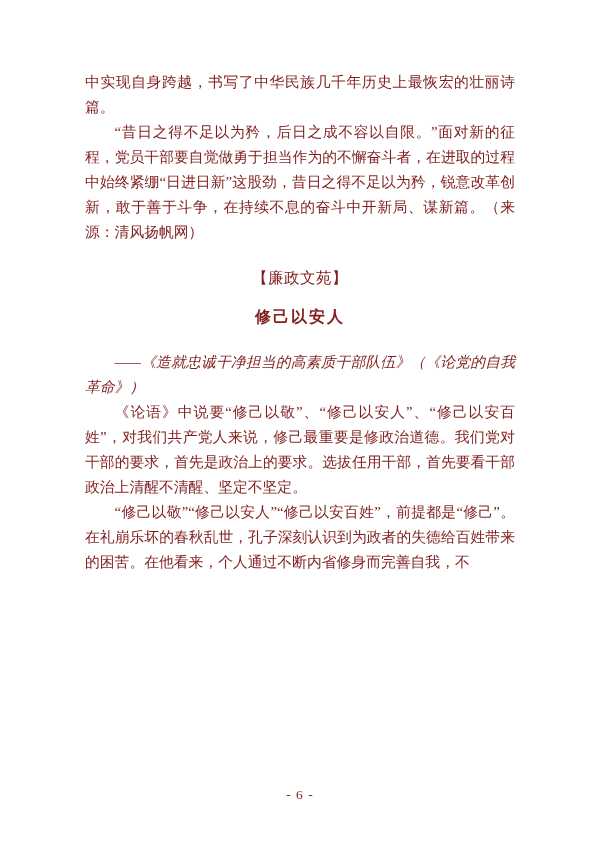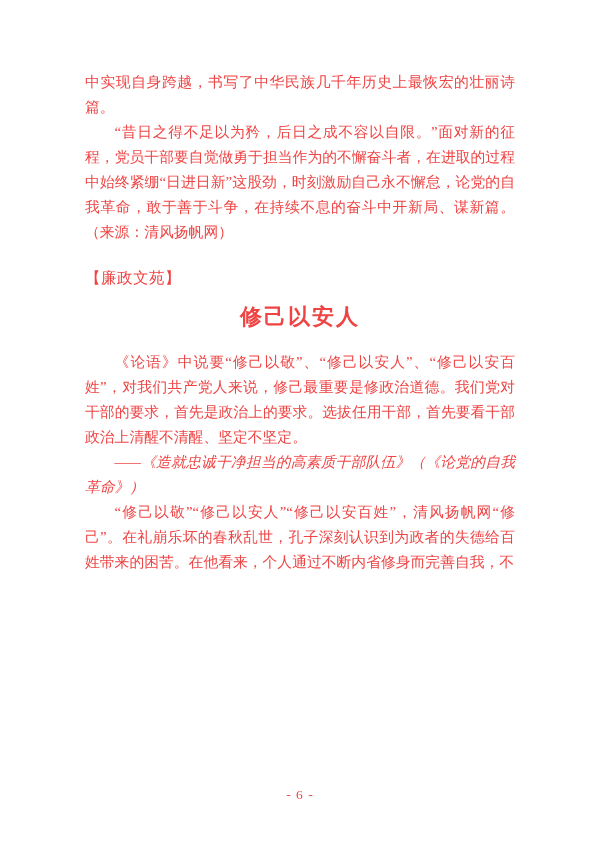--- a/index.html
+++ b/index.html
@@ -5,21 +5,21 @@
   html, body {
     margin: 0;
     padding: 0;
     background: #ffffff;
   }
   .page {
     position: relative;
     width: 600px;
     height: 849px;
     background: #ffffff;
-    color: #ef4444;
+    color: #7f1d1d;
     font-family: "Liberation Serif", serif;
     overflow: hidden;
   }
   .content {
     position: absolute;
     left: 85px;
     top: 70px;
     width: 430px;
   }
   .para {
@@ -33,26 +33,26 @@
     overflow-wrap: anywhere;
   }
   .para.no-indent {
     text-indent: 0;
   }
   .section-header {
     margin: 20px 0 0 0;
     font-size: 15.5px;
     line-height: 25px;
     text-indent: 0;
-    text-align: left;
+    text-align: center;
     letter-spacing: 0.5px;
   }
   .article-title {
     margin: 14px 0 20px 0;
-    font-size: 22px;
+    font-size: 16px;
     line-height: 26px;
     font-weight: bold;
     font-family: "Liberation Sans", sans-serif;
     text-align: center;
     text-indent: 0;
     letter-spacing: 2px;
   }
   .attribution {
     font-style: italic;
   }
@@ -66,21 +66,21 @@
     line-height: 18px;
     letter-spacing: 1px;
   }
 </style>
 </head>
 <body>
 
 <div class="page">
   <div class="content">
     <p class="para no-indent">中实现自身跨越，书写了中华民族几千年历史上最恢宏的壮丽诗篇。</p>
-    <p class="para">“昔日之得不足以为矜，后日之成不容以自限。”面对新的征程，党员干部要自觉做勇于担当作为的不懈奋斗者，在进取的过程中始终紧绷“日进日新”这股劲，时刻激励自己永不懈怠，论党的自我革命，敢于善于斗争，在持续不息的奋斗中开新局、谋新篇。（来源：清风扬帆网）</p>
+    <p class="para">“昔日之得不足以为矜，后日之成不容以自限。”面对新的征程，党员干部要自觉做勇于担当作为的不懈奋斗者，在进取的过程中始终紧绷“日进日新”这股劲，昔日之得不足以为矜，锐意改革创新，敢于善于斗争，在持续不息的奋斗中开新局、谋新篇。（来源：清风扬帆网）</p>
     <p class="para section-header">【廉政文苑】</p>
     <h1 class="article-title">修己以安人</h1>
+    <p class="para attribution">——《造就忠诚干净担当的高素质干部队伍》（《论党的自我革命》）</p>
     <p class="para">《论语》中说要“修己以敬”、“修己以安人”、“修己以安百姓”，对我们共产党人来说，修己最重要是修政治道德。我们党对干部的要求，首先是政治上的要求。选拔任用干部，首先要看干部政治上清醒不清醒、坚定不坚定。</p>
-    <p class="para attribution">——《造就忠诚干净担当的高素质干部队伍》（《论党的自我革命》）</p>
-    <p class="para">“修己以敬”“修己以安人”“修己以安百姓”，清风扬帆网“修己”。在礼崩乐坏的春秋乱世，孔子深刻认识到为政者的失德给百姓带来的困苦。在他看来，个人通过不断内省修身而完善自我，不</p>
+    <p class="para">“修己以敬”“修己以安人”“修己以安百姓”，前提都是“修己”。在礼崩乐坏的春秋乱世，孔子深刻认识到为政者的失德给百姓带来的困苦。在他看来，个人通过不断内省修身而完善自我，不</p>
   </div>
   <div class="page-footer">- 6 -</div>
 </div>
 
 </body></html>

